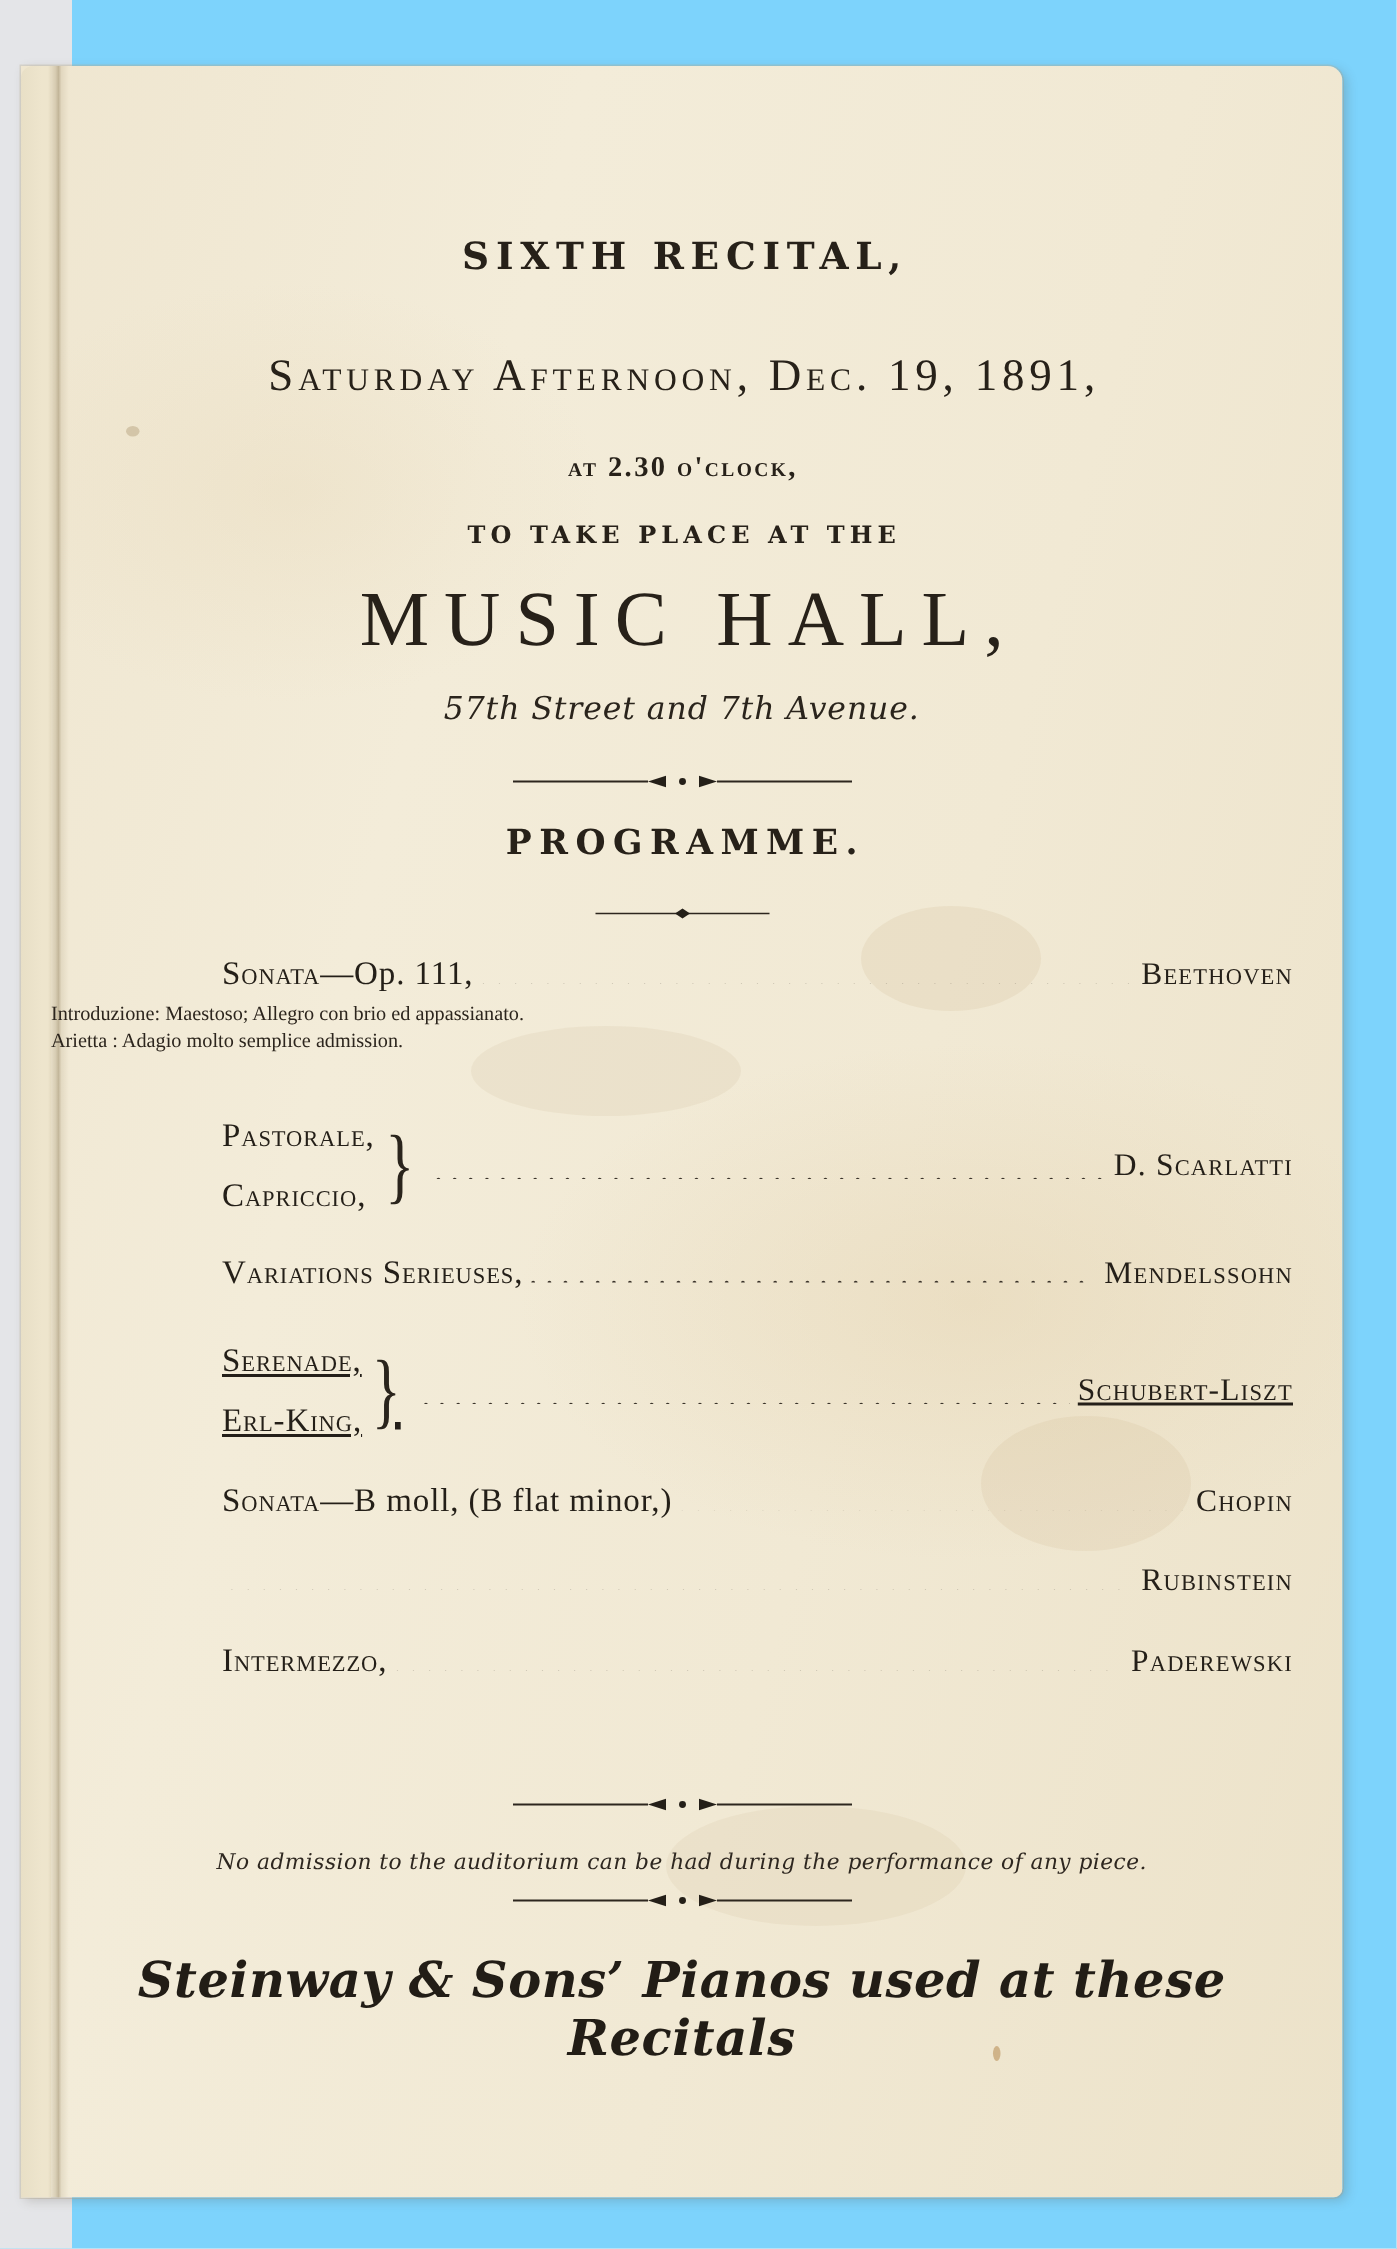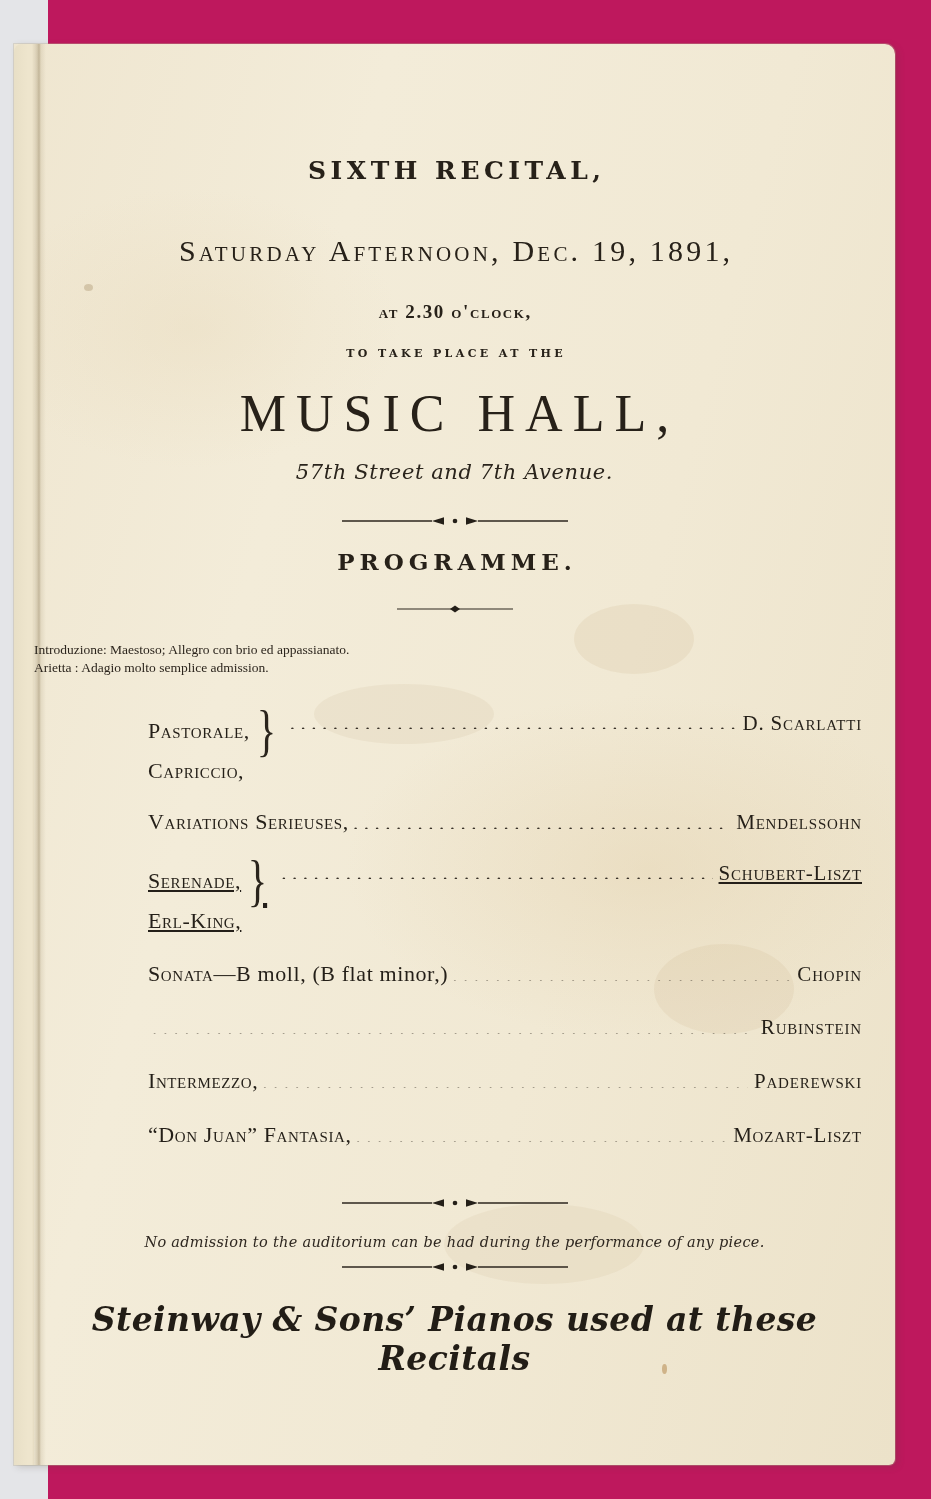--- a/index.html
+++ b/index.html
@@ -12,21 +12,21 @@
     height: 1499px;
     overflow: hidden;
     font-family: "Liberation Serif", serif;
   }
 
   
   #scan {
     position: relative;
     width: 931px;
     height: 1499px;
-    background: #be185d;
+    background: #7dd3fc;
   }
   #scan-bg-left {
     position: absolute;
     left: 0; top: 0;
     width: 48px; height: 1499px;
     background: #e4e5e8;
   }
 
   
   #page {
@@ -111,21 +111,21 @@
     font-variant: small-caps;
     letter-spacing: 1.6px;
     text-indent: 1.6px;
     font-weight: 600;
   }
   #take-place-line {
     position: absolute;
     left: 0; right: 0;
     top: 303px;
     font-family: "DejaVu Serif", serif;
-    font-size: 11px;
+    font-size: 16px;
     letter-spacing: 3.4px;
     text-indent: 3.4px;
     font-weight: 600;
   }
   #venue-name {
     position: absolute;
     left: 0; right: 0;
     top: 340px;
     font-family: "Liberation Serif", serif;
     font-size: 52px;
@@ -226,20 +226,21 @@
     font-size: 13.5px;
     line-height: 1.32;
     color: #2c251d;
     padding-left: 20px;
     margin-top: 5px;
   }
 
   
   .braced {
     display: flex;
+    align-items: center;
     padding: 0 33px 0 134px;
     white-space: nowrap;
   }
   .brace-titles {
     display: flex;
     flex-direction: column;
     flex: 0 0 auto;
   }
   .brace-titles .piece { line-height: 1.82; }
   .brace-glyph {
@@ -323,20 +324,27 @@
       <div class="rule-wrap" style="top:558px;">
         <svg width="120" height="10" viewBox="0 0 120 10" aria-hidden="true">
           <line x1="2" y1="5" x2="118" y2="5" stroke="#2d261e" stroke-width="1.1"></line>
           <polygon points="60,1.6 65,5 60,8.4 55,5" fill="#241f18"></polygon>
         </svg>
       </div>
 
       <div id="programme-list">
 
         <div class="prog-entry" style="margin-bottom:34px;">
+          <div class="entry-line">
+            <span class="piece">
+              <span>Sonata</span><span class="lc">—Op. 111,</span>
+            </span>
+            <span class="leader"></span>
+            <span class="composer">Beethoven</span>
+          </div>
           <div class="movements">
             <div>Introduzione:  Maestoso;  Allegro con brio ed appassianato.</div>
             <div>Arietta :  Adagio molto semplice admission.</div>
           </div>
         </div>
 
         <div class="prog-entry" style="margin-bottom:18px;">
           <div class="braced">
             <span class="brace-titles">
               <span class="piece">Pastorale,</span>
@@ -386,27 +394,20 @@
         </div>
 
         <div class="prog-entry" style="margin-bottom:28px;">
           <div class="entry-line">
             <span class="piece">Intermezzo,</span>
             <span class="leader"></span>
             <span class="composer">Paderewski</span>
           </div>
         </div>
 
-        <div class="prog-entry">
-          <div class="entry-line">
-            <span class="piece">“Don Juan” Fantasia,</span>
-            <span class="leader"></span>
-            <span class="composer">Mozart-Liszt</span>
-          </div>
-        </div>
 
       </div>
 
       <div class="rule-wrap" style="top:1152px;">
         <svg width="230" height="12" viewBox="0 0 230 12" aria-hidden="true">
           <line x1="2" y1="6" x2="92" y2="6" stroke="#2d261e" stroke-width="1.3"></line>
           <line x1="138" y1="6" x2="228" y2="6" stroke="#2d261e" stroke-width="1.3"></line>
           <polygon points="92,6 104,2.2 104,9.8" fill="#241f18"></polygon>
           <polygon points="138,6 126,2.2 126,9.8" fill="#241f18"></polygon>
           <circle cx="115" cy="6" r="2.3" fill="#241f18"></circle>

